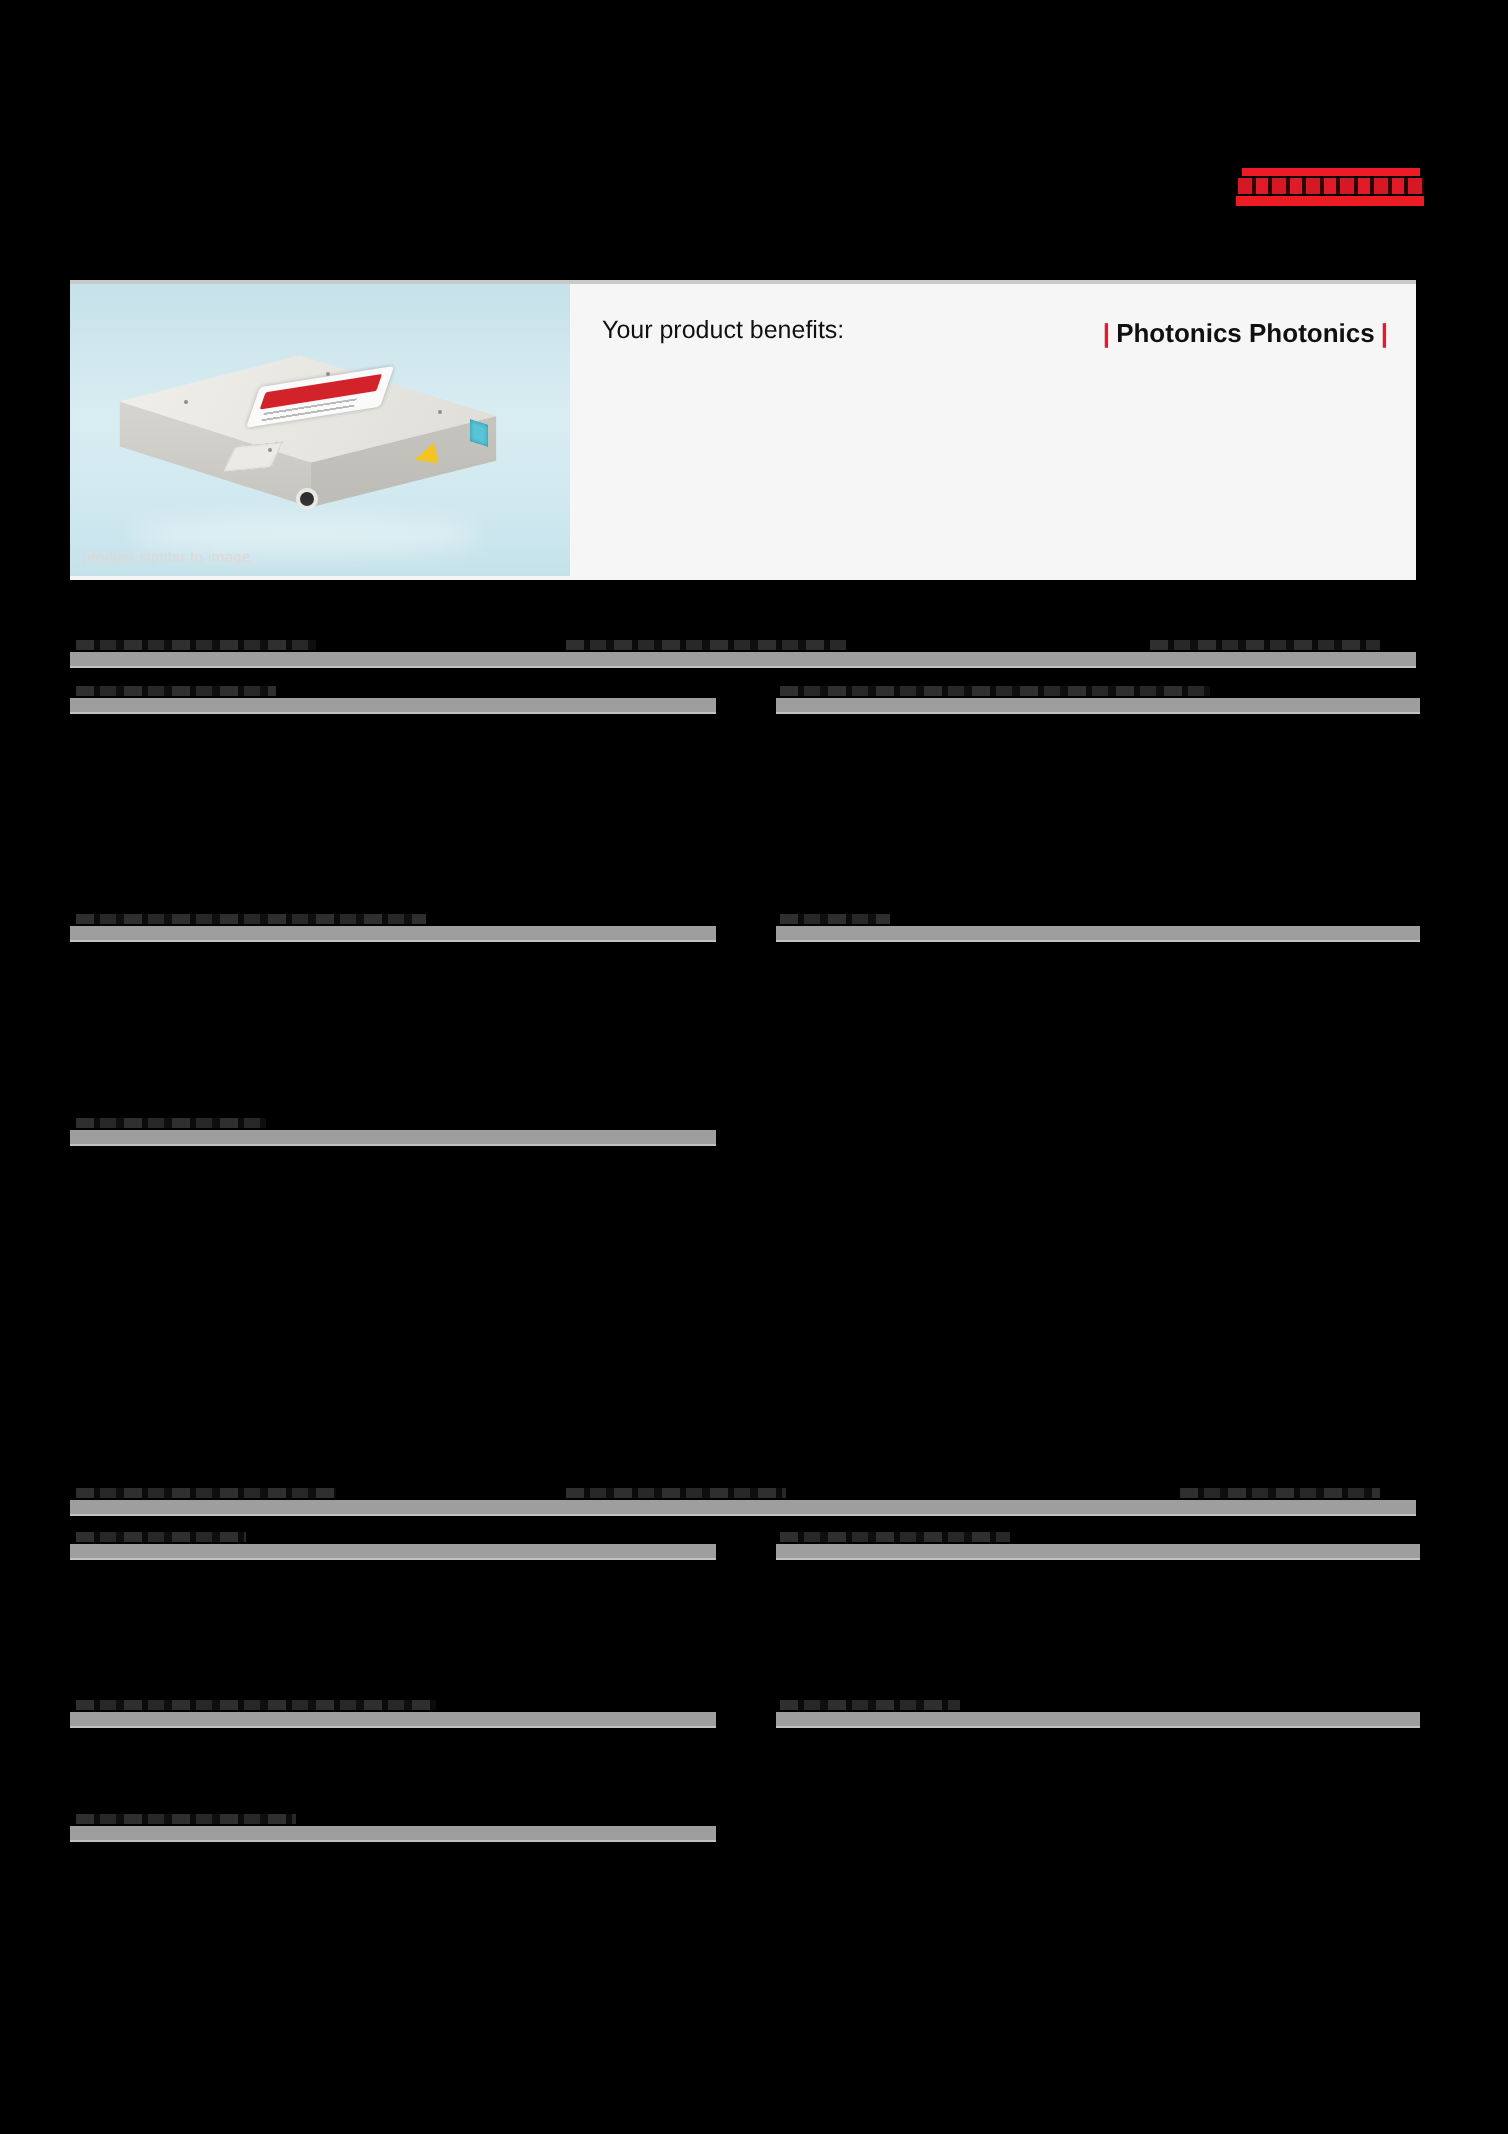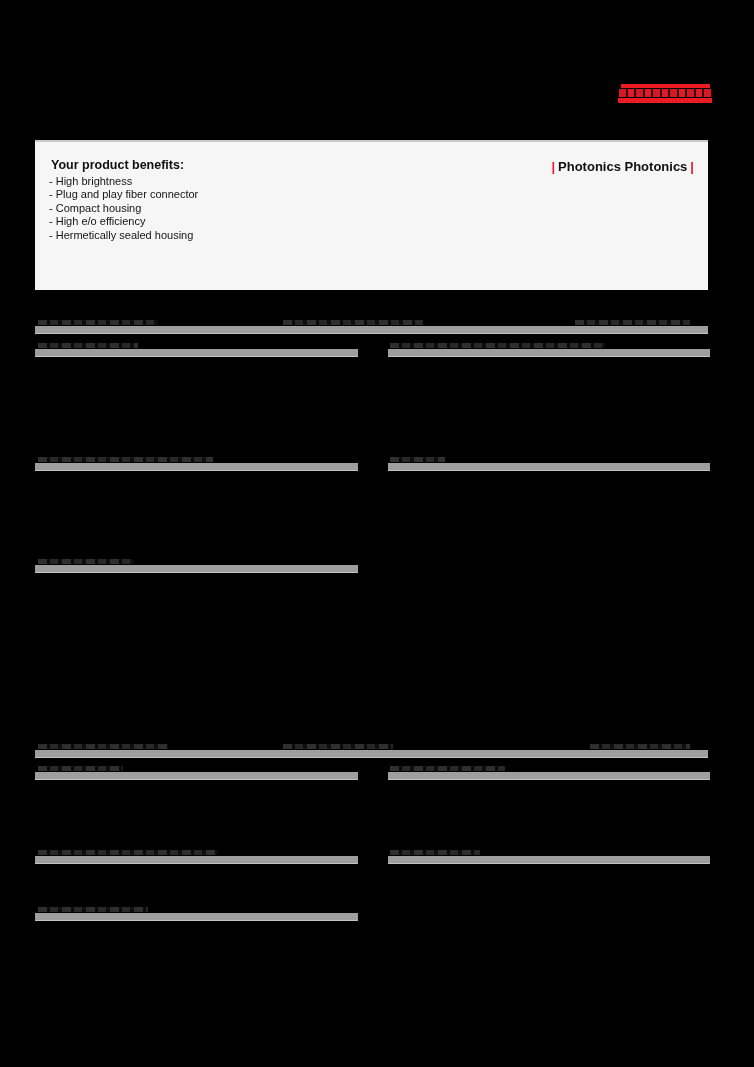--- a/index.html
+++ b/index.html
@@ -75,21 +75,21 @@
     background:#2a2a2a;box-shadow:0 0 0 2px #e8e8e4;
   }
   .screw{position:absolute;width:2px;height:2px;border-radius:50%;background:#8f8f89;}
   .reflection{
     position:absolute;left:30px;top:116px;width:175px;height:20px;border-radius:50%;
     background:rgba(255,255,255,.38);filter:blur(6px);
   }
   
   .hero-panel{position:relative;flex:1;background:#f6f6f6;}
   .benefits-title{
-    position:absolute;left:16px;top:16px;font-size:12.5px;font-weight:bold;color:#101010;
+    position:absolute;left:16px;top:16px;font-size:12.5px;font-weight:normal;color:#101010;
   }
   .division{
     position:absolute;right:11px;top:17px;font-size:13px;font-weight:bold;color:#101010;
     white-space:nowrap;
   }
   .division .pipe{color:#e8192c;font-weight:bold;padding:0 3px;}
   .benefits{
     position:absolute;left:14px;top:33px;margin:0;padding:0;list-style:none;
     font-size:11px;color:#141414;line-height:13.4px;
   }
@@ -112,32 +112,46 @@
 
 <div class="page">
 
   <div class="logo">
     <div class="bar-top"></div>
     <div class="logo-text"></div>
     <div class="bar-bottom"></div>
   </div>
 
   <div class="hero">
+    <div class="hero-image">
+      <div class="module">
+        <div class="face front"></div>
+        <div class="face right"></div>
+        <div class="face top"></div>
+        <div class="label">
+          <div class="label-red"></div>
+          <div class="label-lines"></div>
+        </div>
+        <div class="spec-sticker"></div>
+        <div class="warning-triangle"></div>
+        <div class="fiber-port"></div>
+        <div class="front-aperture"></div>
+        <div class="screw" style="left:18%;top:30%;"></div>
+        <div class="screw" style="left:55%;top:12%;"></div>
+        <div class="screw" style="left:84%;top:36%;"></div>
+        <div class="screw" style="left:40%;top:60%;"></div>
+      </div>
+      <div class="reflection"></div>
+      <div class="caption">product similar to image</div>
+    </div>
     <div class="hero-panel">
       <div class="benefits-title">Your product benefits:</div>
       <div class="division">
         <span class="pipe">|</span><span>Photonics Photonics</span><span class="pipe">|</span>
       </div>
-      <ul class="benefits">
-        <li>High brightness</li>
-        <li>Plug and play fiber connector</li>
-        <li>Compact housing</li>
-        <li>High e/o efficiency</li>
-        <li>Hermetically sealed housing</li>
-      </ul>
     </div>
   </div>
 
   <div class="ghost" style="left:38px;top:320px;width:120px;"></div>
   <div class="ghost" style="left:283px;top:320px;width:140px;"></div>
   <div class="ghost" style="left:575px;top:320px;width:115px;"></div>
   <div class="gbar full" style="top:326px;"></div>
 
   <div class="ghost" style="left:38px;top:343px;width:100px;"></div>
   <div class="gbar left" style="top:349px;"></div>

